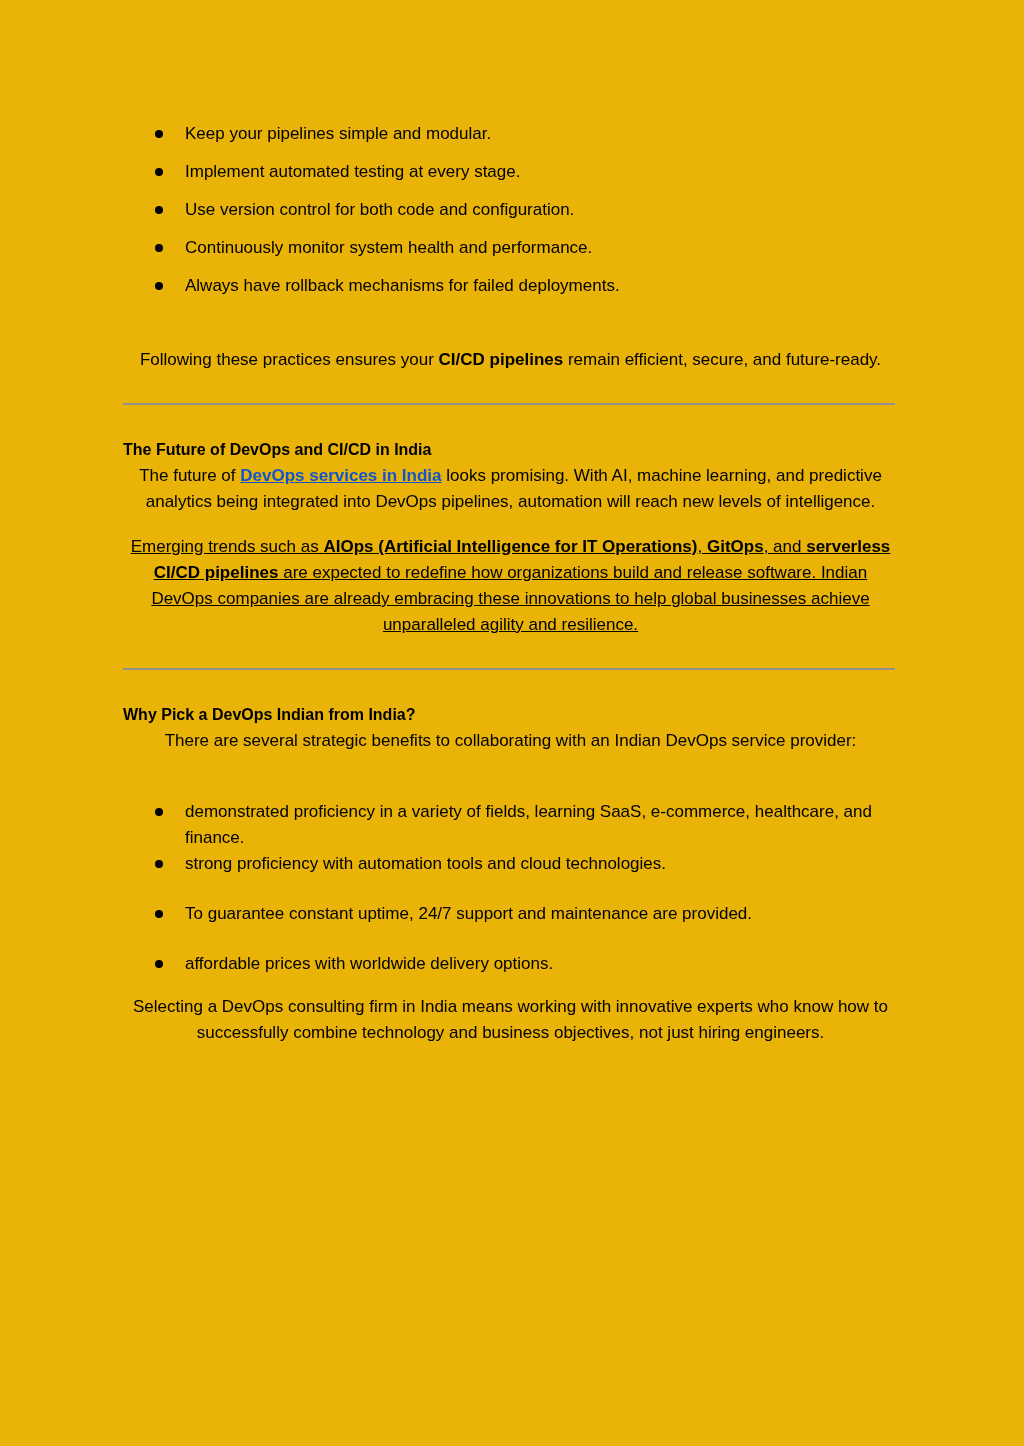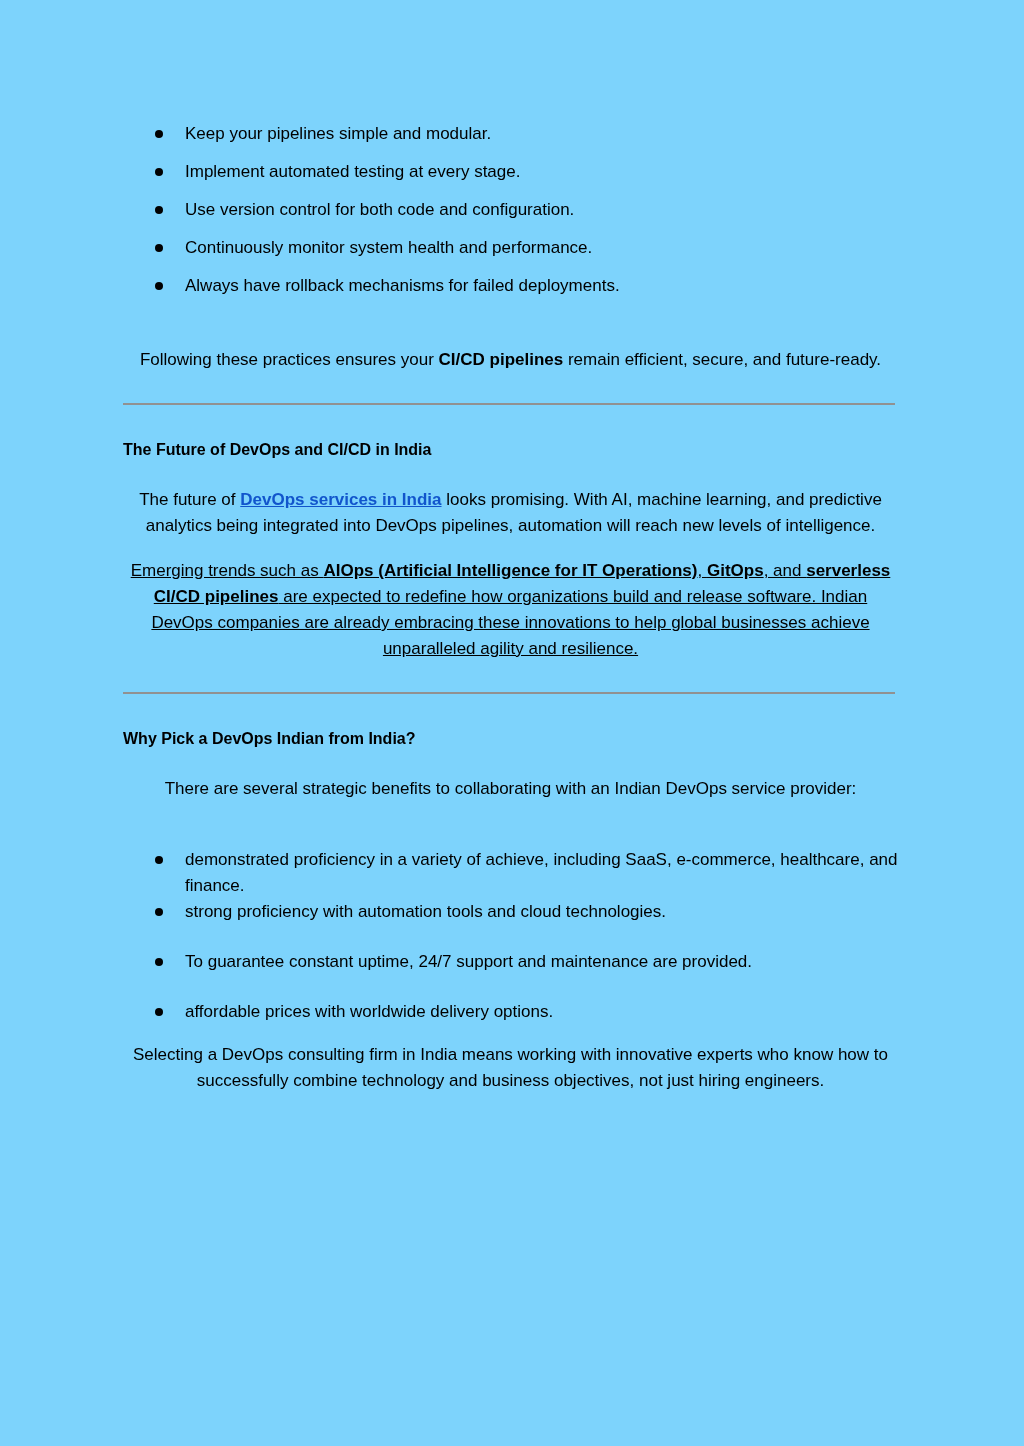--- a/index.html
+++ b/index.html
@@ -10,21 +10,21 @@
   :root {
     --text-color: #000000;
     --link-color: #1155cc;
     --divider-color: #919191;
   }
   .page {
     position: relative;
     width: 1024px;
     height: 1446px;
     box-sizing: border-box;
-    background: #7dd3fc;
+    background: #eab308;
     padding: 121px 0 0 123px;
     font-family: "Liberation Sans", "DejaVu Sans", sans-serif;
     font-size: 17px;
     line-height: 26px;
     color: var(--text-color);
     overflow: hidden;
   }
   .content { width: 775px; }
 
   .doc-list {
@@ -58,21 +58,21 @@
     width: 772px;
   }
 
   .heading {
     font-size: 16px;
     line-height: 26px;
     font-weight: 700;
     margin: 32px 0 0 0;
     color: var(--text-color);
   }
-  .p-lead { margin-top: 24px; }
+  .p-lead { }
   .p-next { margin-top: 19px; text-decoration: underline; }
 
   .list-why { margin-top: 45px; }
   .list-why li + li { margin-top: 24px; }
   .list-why li:nth-child(2) { margin-top: 0; }
 
   .p-closing { margin-top: 17px; }
 
   strong { font-weight: 700; }
   .doc-link {
@@ -105,21 +105,21 @@
 
     <p class="para p-next"><span>Emerging trends such as </span><strong>AIOps (Artificial Intelligence for IT Operations)</strong><span>, </span><strong>GitOps</strong><span>, and </span><strong>serverless CI/CD pipelines</strong><span> are expected to redefine how organizations build and release software. Indian DevOps companies are already embracing these innovations to help global businesses achieve unparalleled agility and resilience.</span></p>
 
     <hr class="divider">
 
     <h2 class="heading">Why Pick a DevOps Indian from India?</h2>
 
     <p class="para p-lead">There are several strategic benefits to collaborating with an Indian DevOps service provider:</p>
 
     <ul class="doc-list list-why">
-        <li>demonstrated proficiency in a variety of achieve, including SaaS, e-commerce, healthcare, and finance.</li>
+        <li>demonstrated proficiency in a variety of fields, learning SaaS, e-commerce, healthcare, and finance.</li>
         <li>strong proficiency with automation tools and cloud technologies.</li>
         <li>To guarantee constant uptime, 24/7 support and maintenance are provided.</li>
         <li>affordable prices with worldwide delivery options.</li>
       </ul>
 
     <p class="para p-closing">Selecting a DevOps consulting firm in India means working with innovative experts who know how to successfully combine technology and business objectives, not just hiring engineers.</p>
 
   </div>
 </div>
 

